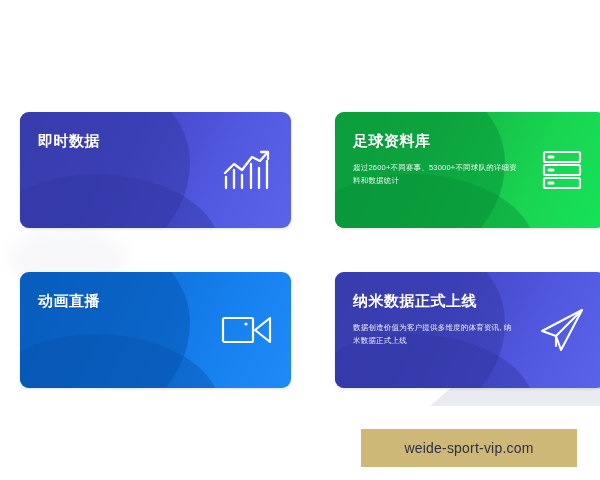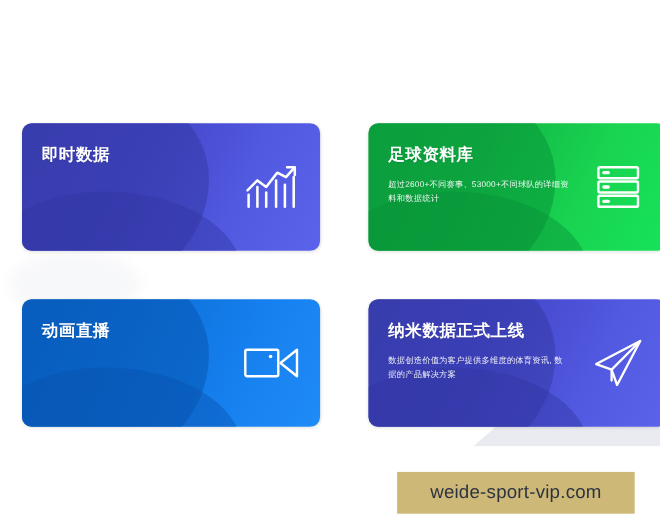--- a/index.html
+++ b/index.html
@@ -150,21 +150,21 @@
     top: 429px;
     width: 216px;
     height: 38px;
     background: #cdb878;
     display: flex;
     align-items: center;
     justify-content: center;
   }
   .watermark-text {
     color: #2c3340;
-    font-size: 17px;
+    font-size: 14px;
     letter-spacing: .2px;
     font-family: "Liberation Sans", "DejaVu Sans", sans-serif;
   }
 </style>
 </head>
 <body>
 
 <div id="stage">
 
   <div class="bg-deco"></div>
@@ -224,21 +224,21 @@
           <circle cx="25" cy="12" r="1.6" fill="#ffffff" stroke="none"></circle>
         </svg>
       </div>
     </div>
 
     <div class="card card-nano">
       <div class="blob"></div>
       <div class="blob-2"></div>
       <div class="card-body">
         <div class="card-title">纳米数据正式上线</div>
-        <div class="card-desc">数据创造价值为客户提供多维度的体育资讯, 数据的产品解决方案</div>
+        <div class="card-desc">数据创造价值为客户提供多维度的体育资讯, 纳米数据正式上线</div>
       </div>
       <div class="card-icon">
         <svg width="50" height="48" viewBox="0 0 50 48" fill="none" stroke="#ffffff" stroke-width="2.1" stroke-linejoin="round" stroke-linecap="round">
           <path d="M45 4 L5 25 L19 30 L24 44 Z"></path>
           <path d="M45 4 L19 30"></path>
           <path d="M19 30 L19 40"></path>
         </svg>
       </div>
     </div>
 

